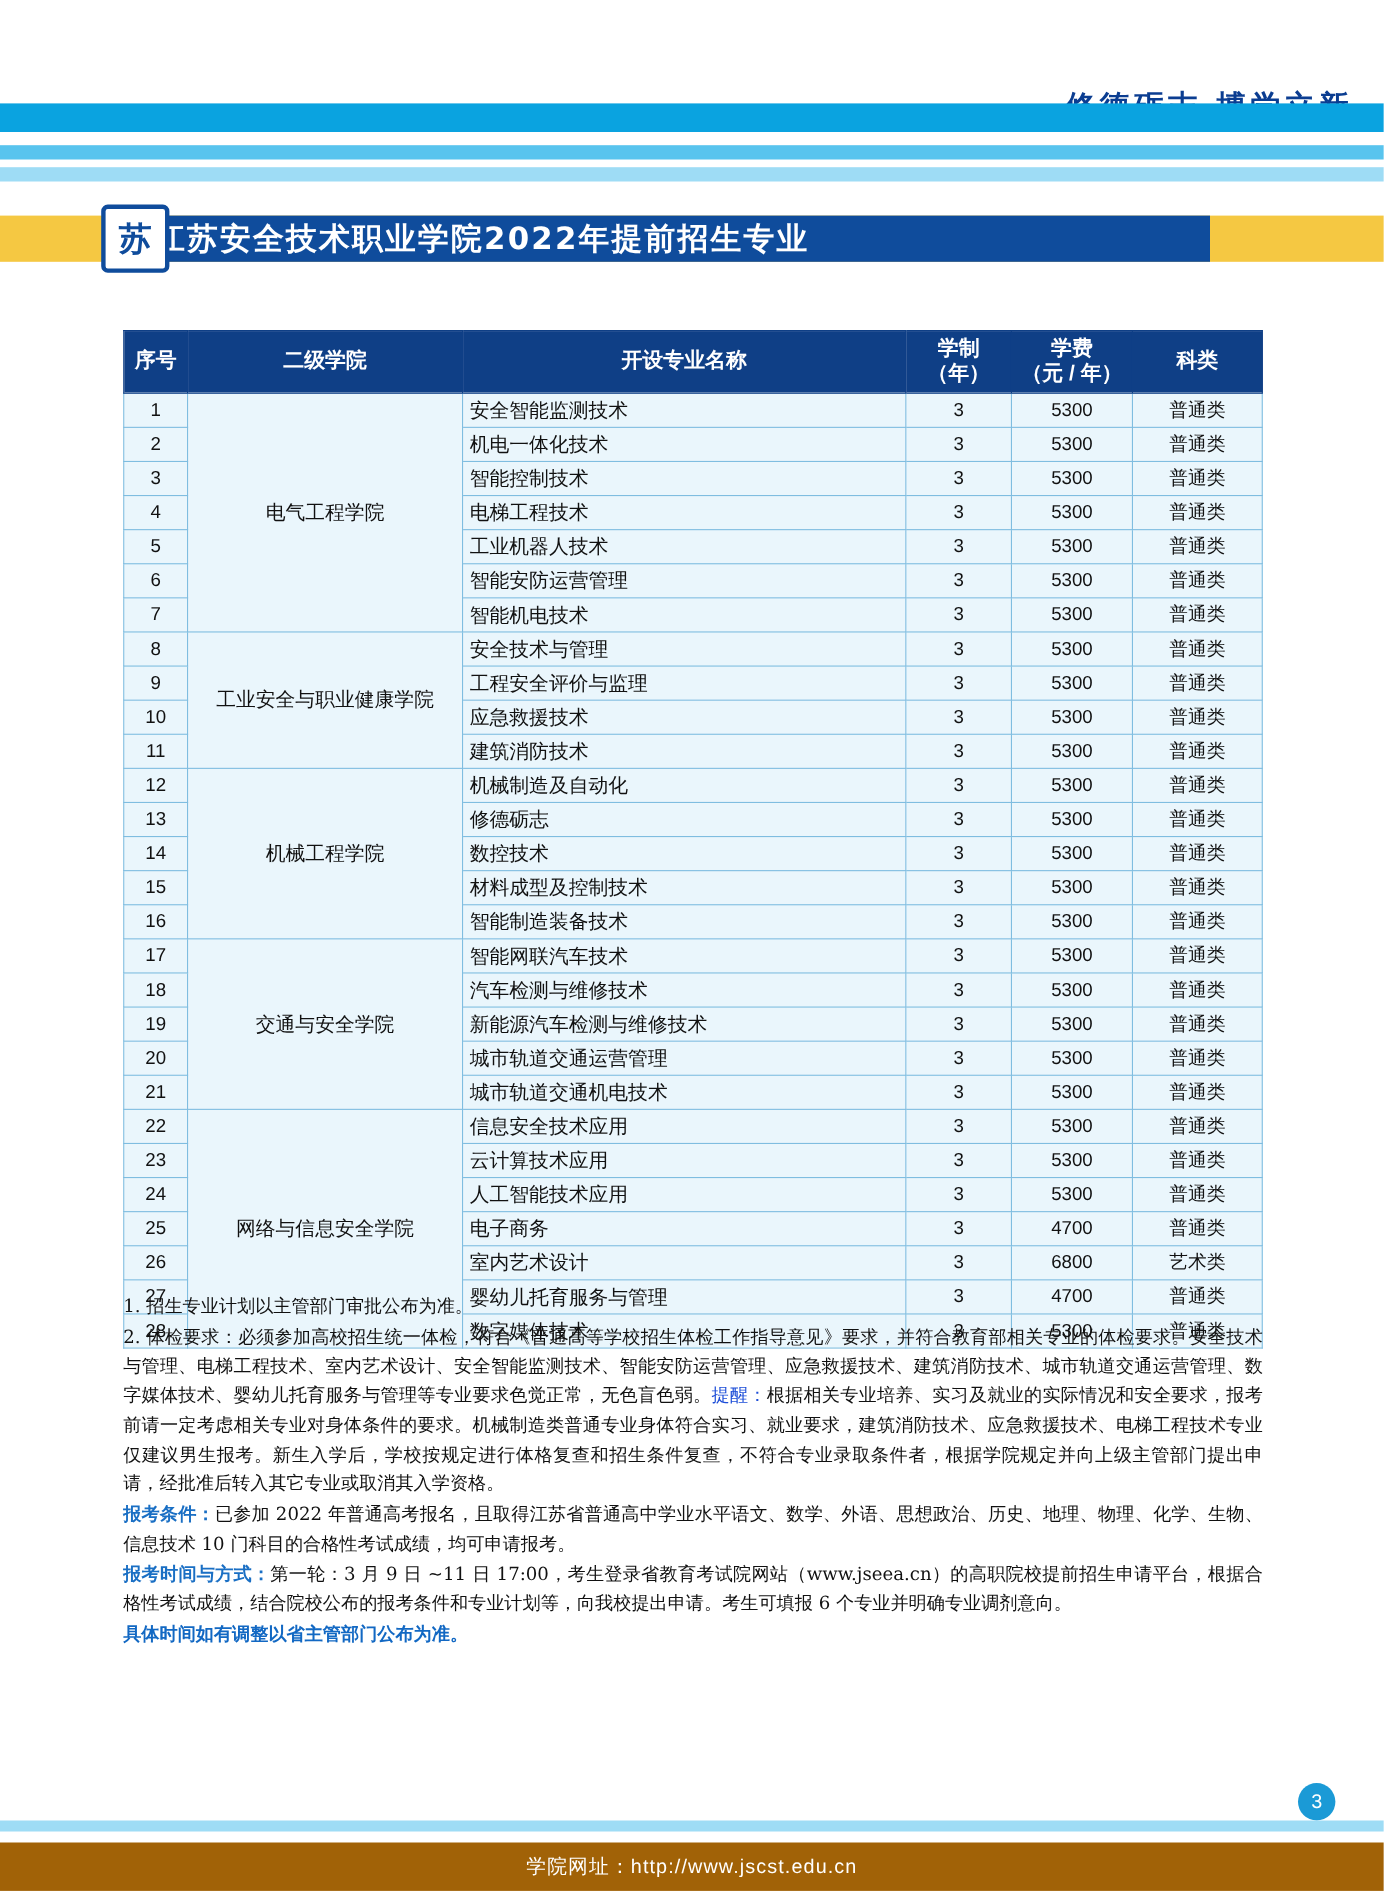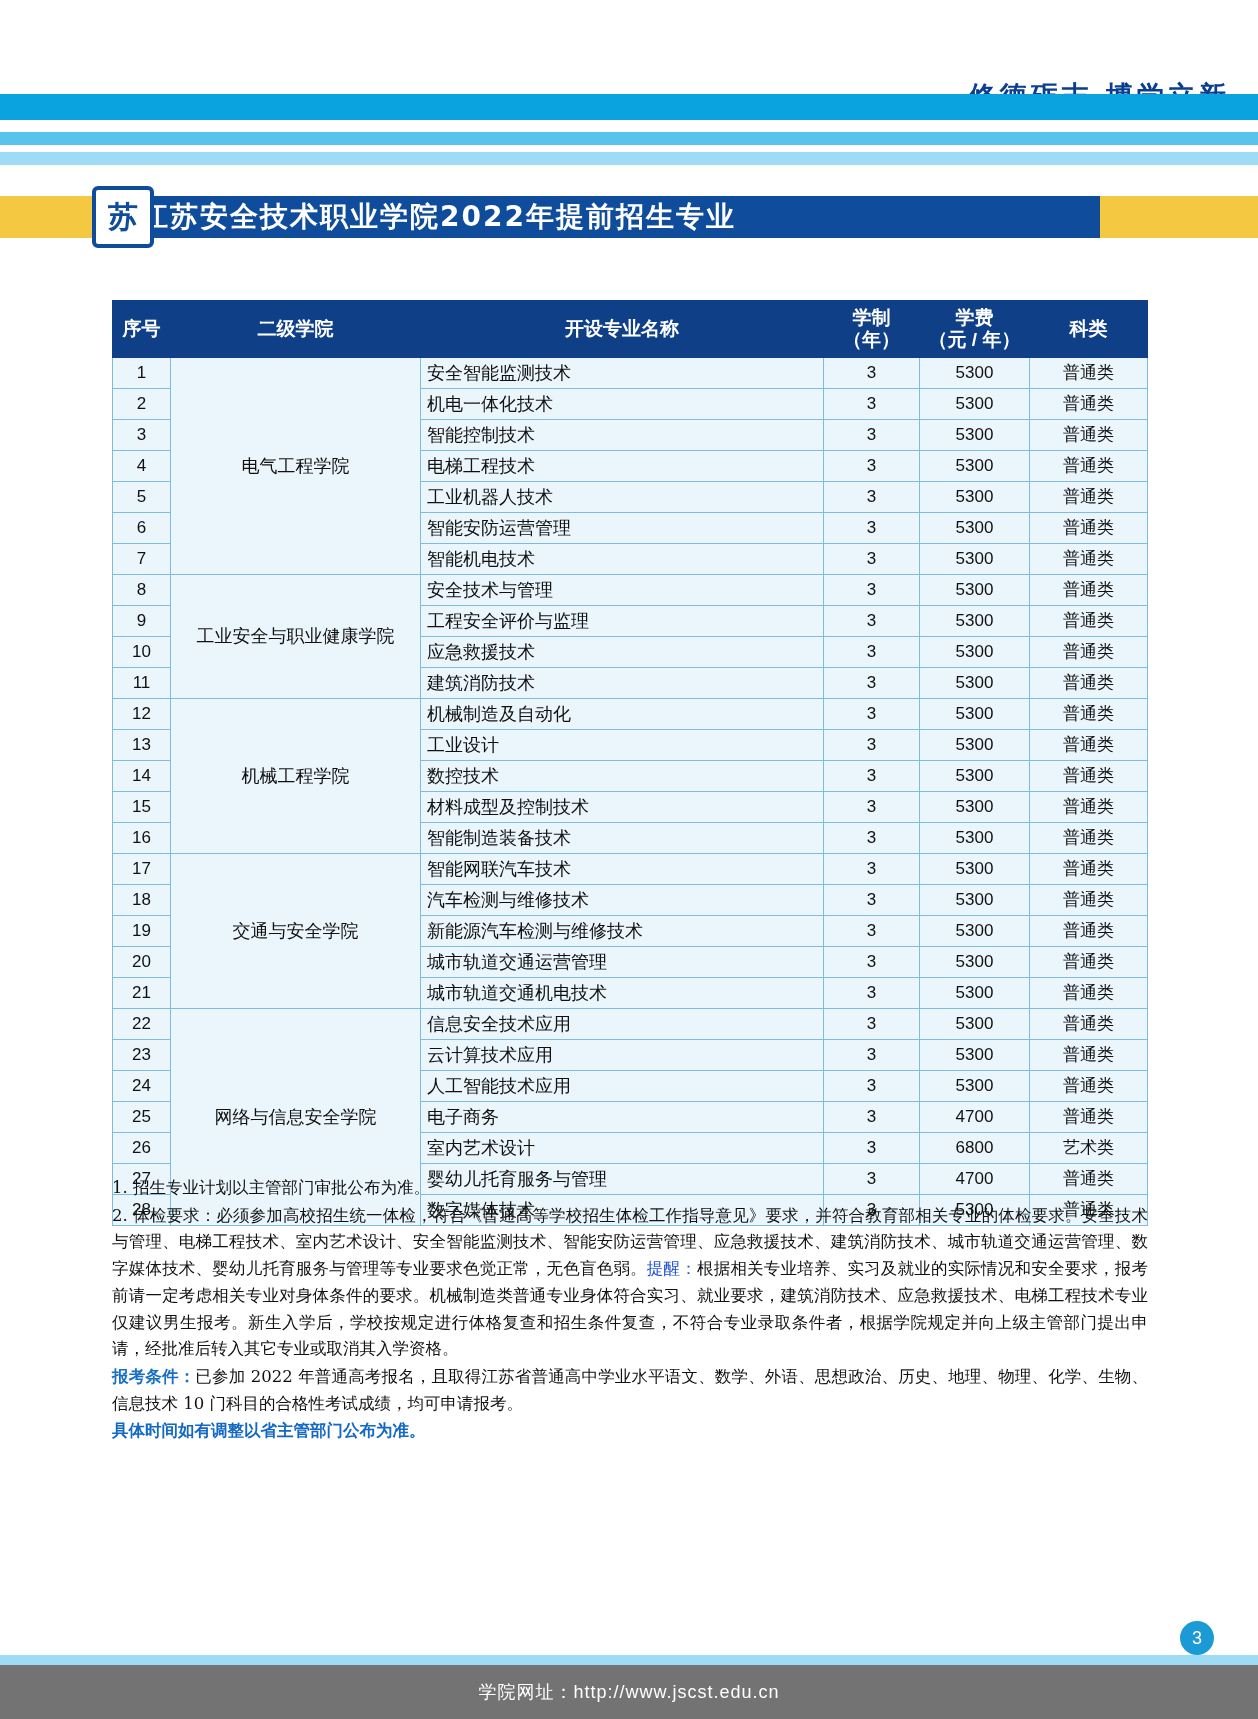--- a/index.html
+++ b/index.html
@@ -136,22 +136,22 @@
     width: 34px; height: 34px;
     border-radius: 50%;
     background: #1b9ad6;
     color: #fff;
     font-size: 18px;
     display: flex; align-items: center; justify-content: center;
   }
   .footer-band {
     position: absolute;
     left: 0; bottom: 0;
-    width: 100%; height: 54px;
-    background: #737373;
+    width: 100%; height: 44px;
+    background: #a16207;
     color: #fff;
     font-size: 18px;
     display: flex; align-items: center; justify-content: center;
     letter-spacing: 1px;
   }
   .footer-band2 {
     position: absolute;
     left: 0; bottom: 54px;
     width: 100%; height: 10px;
     background: #9edcf5;
@@ -271,21 +271,21 @@
         <tr>
           <td class="c-idx">12</td>
           <td class="c-col" rowspan="5">机械工程学院</td>
           <td class="c-major">机械制造及自动化</td>
           <td class="c-years">3</td>
           <td class="c-fee">5300</td>
           <td class="c-kind">普通类</td>
         </tr>
         <tr>
           <td class="c-idx">13</td>
-          <td class="c-major">工业设计</td>
+          <td class="c-major">修德砺志</td>
           <td class="c-years">3</td>
           <td class="c-fee">5300</td>
           <td class="c-kind">普通类</td>
         </tr>
         <tr>
           <td class="c-idx">14</td>
           <td class="c-major">数控技术</td>
           <td class="c-years">3</td>
           <td class="c-fee">5300</td>
           <td class="c-kind">普通类</td>
@@ -395,18 +395,21 @@
 </div>
 
 <div class="notes">
   <p>1. 招生专业计划以主管部门审批公布为准。</p>
   <p>
     <span>2. 体检要求：必须参加高校招生统一体检，符合《普通高等学校招生体检工作指导意见》要求，并符合教育部相关专业的体检要求。安全技术与管理、电梯工程技术、室内艺术设计、安全智能监测技术、智能安防运营管理、应急救援技术、建筑消防技术、城市轨道交通运营管理、数字媒体技术、婴幼儿托育服务与管理等专业要求色觉正常，无色盲色弱。</span><span class="hl-inline">提醒：</span><span>根据相关专业培养、实习及就业的实际情况和安全要求，报考前请一定考虑相关专业对身体条件的要求。机械制造类普通专业身体符合实习、就业要求，建筑消防技术、应急救援技术、电梯工程技术专业仅建议男生报考。新生入学后，学校按规定进行体格复查和招生条件复查，不符合专业录取条件者，根据学院规定并向上级主管部门提出申请，经批准后转入其它专业或取消其入学资格。</span>
   </p>
   <p>
     <span class="hl">报考条件：</span><span>已参加 2022 年普通高考报名，且取得江苏省普通高中学业水平语文、数学、外语、思想政治、历史、地理、物理、化学、生物、信息技术 10 门科目的合格性考试成绩，均可申请报考。</span>
   </p>
+  <p>
+    <span class="hl">报考时间与方式：</span><span>第一轮：3 月 9 日 ~11 日 17:00，考生登录省教育考试院网站（www.jseea.cn）的高职院校提前招生申请平台，根据合格性考试成绩，结合院校公布的报考条件和专业计划等，向我校提出申请。考生可填报 6 个专业并明确专业调剂意向。</span>
+  </p>
   <p class="blue-note">具体时间如有调整以省主管部门公布为准。</p>
 </div>
 
 <div class="page-num">3</div>
 <div class="footer-band2"></div>
 <div class="footer-band">学院网址：http://www.jscst.edu.cn</div>
 
 </body></html>

